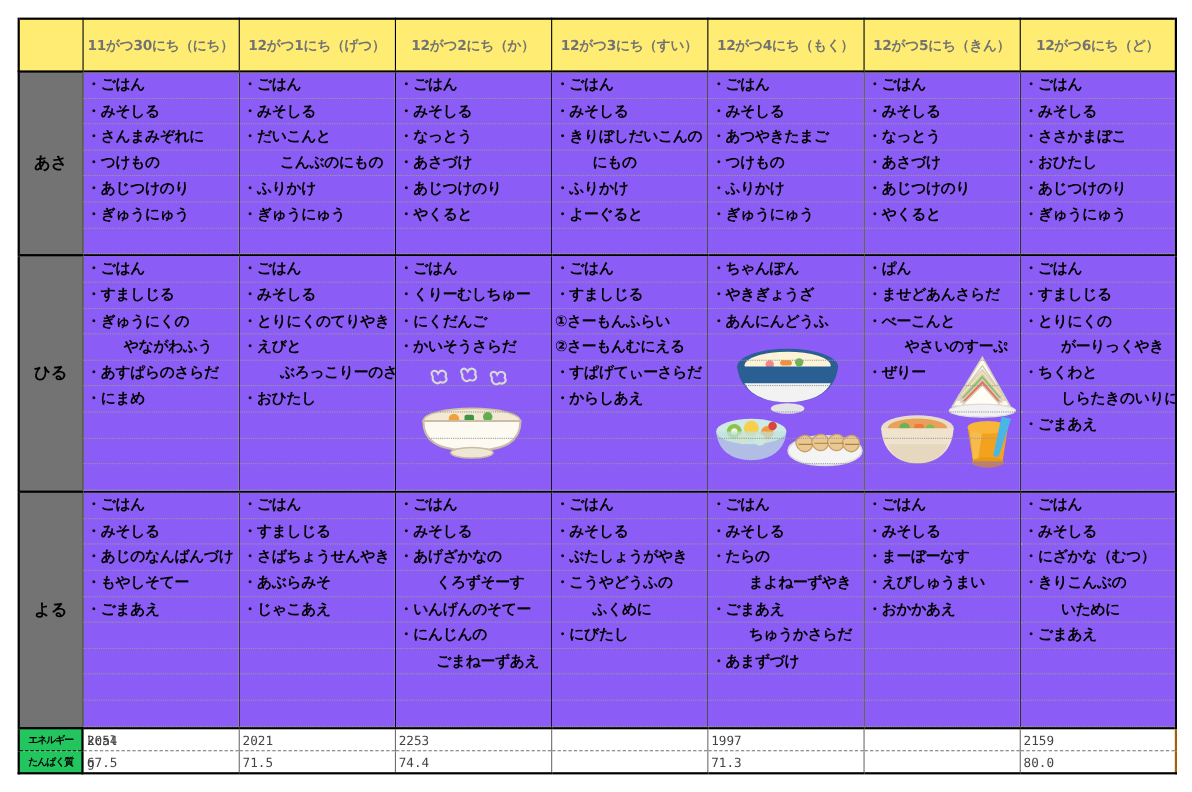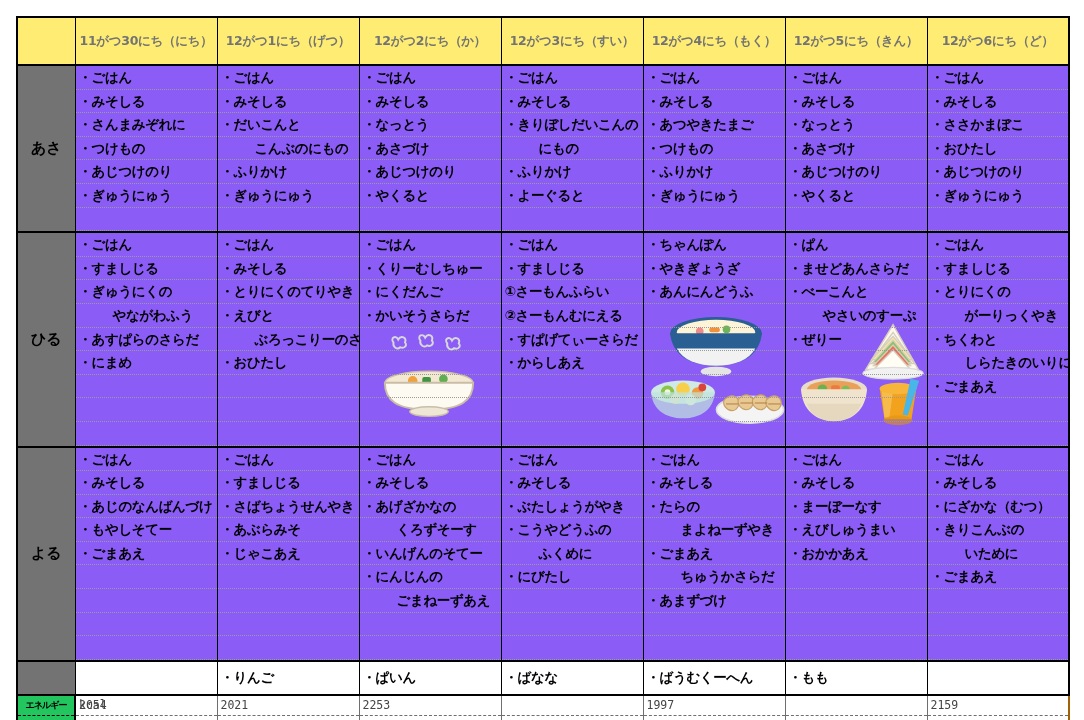--- a/index.html
+++ b/index.html
@@ -583,30 +583,20 @@
               <div class="line">・にざかな（むつ）</div>
               <div class="line">・きりこんぶの</div>
               <div class="line indent">　いために</div>
               <div class="line">・ごまあえ</div>
               <div class="line blank"></div>
               <div class="line blank"></div>
               <div class="line blank"></div>
             </div>
           </td>
         </tr>
-      <tr class="fruit-row">
-        <td class="meal-label"></td>
-      <td class="fruit-cell"></td>
-          <td class="fruit-cell">・りんご</td>
-          <td class="fruit-cell">・ぱいん</td>
-          <td class="fruit-cell">・ばなな</td>
-          <td class="fruit-cell">・ばうむくーへん</td>
-          <td class="fruit-cell">・もも</td>
-          <td class="fruit-cell last-col"></td>
-        </tr>
     </tbody>
     <tfoot>
         <tr class="nutri-row">
           <td class="nutri-label">エネルギー</td>
           <td class="nutri-cell">
             <span class="nutri-unit">kcal</span>
             <span class="nutri-value">2054</span>
           </td>
           <td class="nutri-cell">
             <span class="nutri-value">2021</span>

